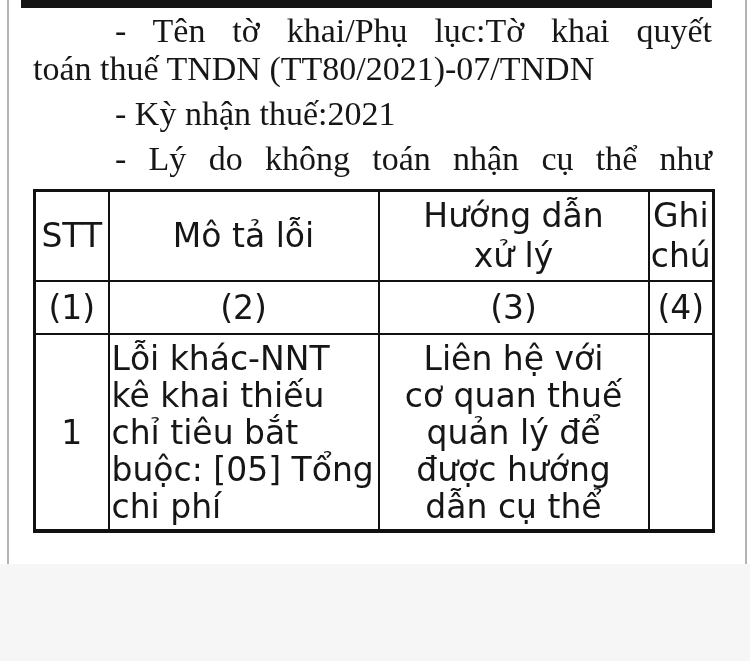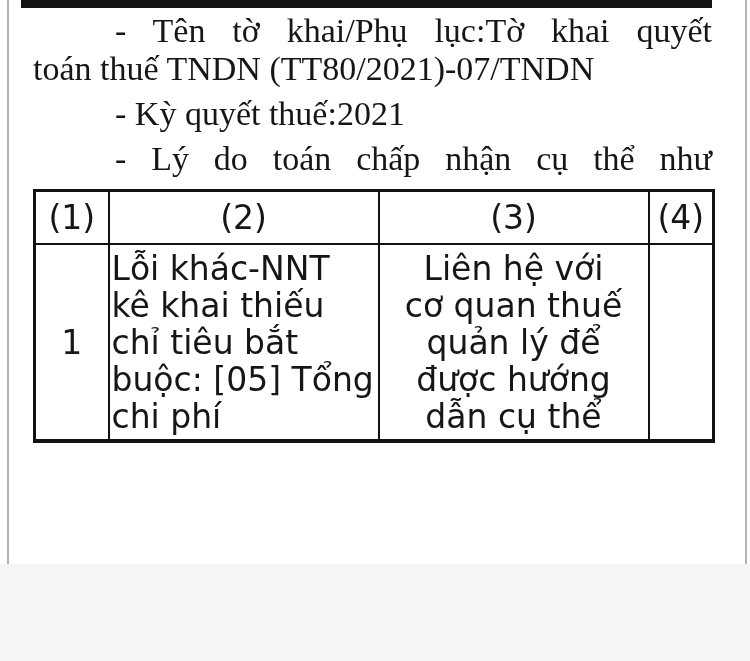--- a/index.html
+++ b/index.html
@@ -42,35 +42,41 @@
   <div class="edge edge-right"></div>
 
   <div class="content">
 
     <p class="para">
       <span class="line jline indent">- Tên tờ khai/Phụ lục:Tờ khai quyết</span>
       <span class="line">toán thuế TNDN (TT80/2021)-07/TNDN</span>
     </p>
 
 
-    <p class="para single">- Kỳ quyết thuế:2021</p>
+    <p class="para single">- Kỳ nhận thuế:2021</p>
 
 
     <p class="para">
-      <span class="line jline indent">- Lý do toán chấp nhận cụ thể như</span>
+      <span class="line jline indent">- Lý do không toán nhận cụ thể như</span>
     </p>
 
     <table class="err-table">
       <colgroup>
         <col class="col-stt">
           <col class="col-desc">
           <col class="col-guide">
           <col class="col-note">
       </colgroup>
       <tbody>
+        <tr class="hdr-row">
+          <th>STT</th>
+          <th>Mô tả lỗi</th>
+          <th class="hdr-guide">Hướng dẫn xử lý</th>
+          <th>Ghi chú</th>
+        </tr>
         <tr class="idx-row">
           <td>(1)</td>
           <td>(2)</td>
           <td>(3)</td>
           <td>(4)</td>
         </tr>
         <tr class="data-row">
           <td class="cell-stt">1</td>
           <td class="cell-desc">Lỗi khác-NNT kê khai thiếu chỉ tiêu bắt buộc: [05] Tổng chi phí</td>
           <td class="cell-guide">Liên hệ với cơ quan thuế quản lý để được hướng dẫn cụ thể</td>

